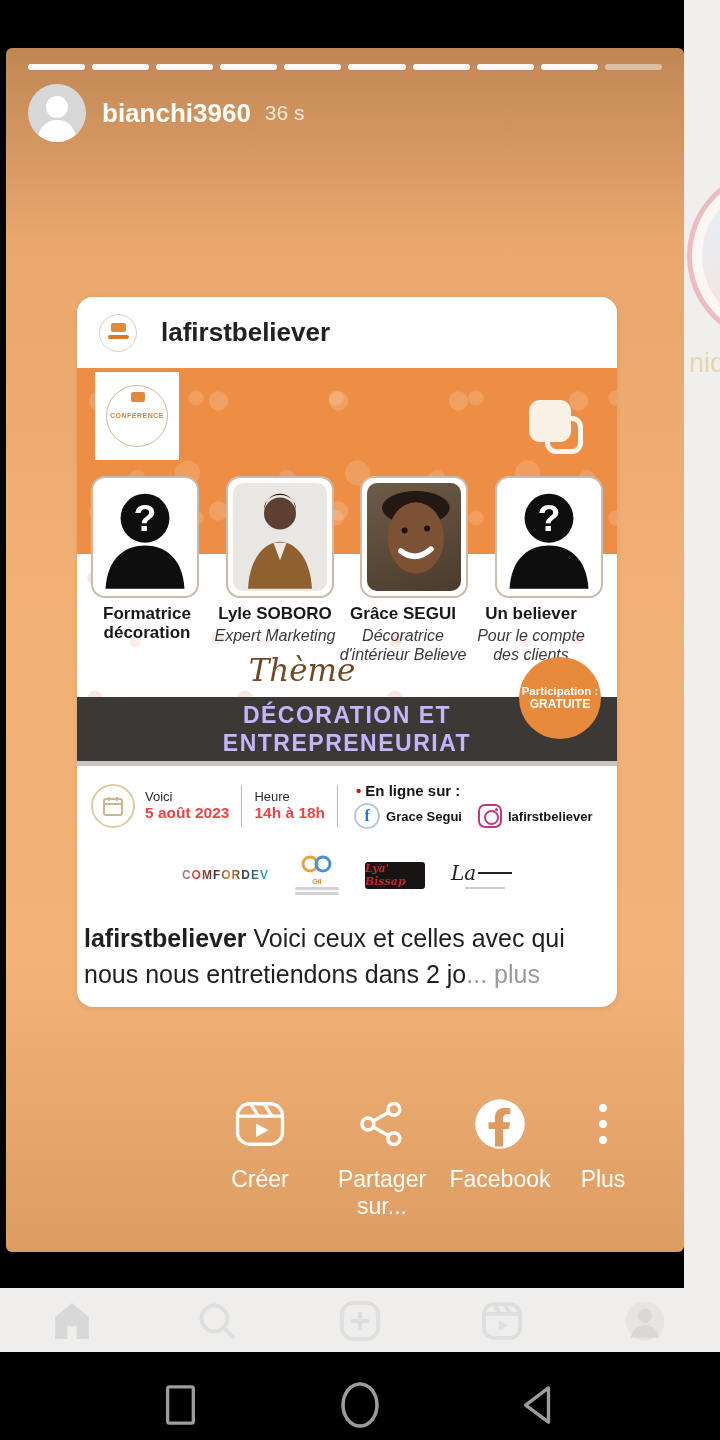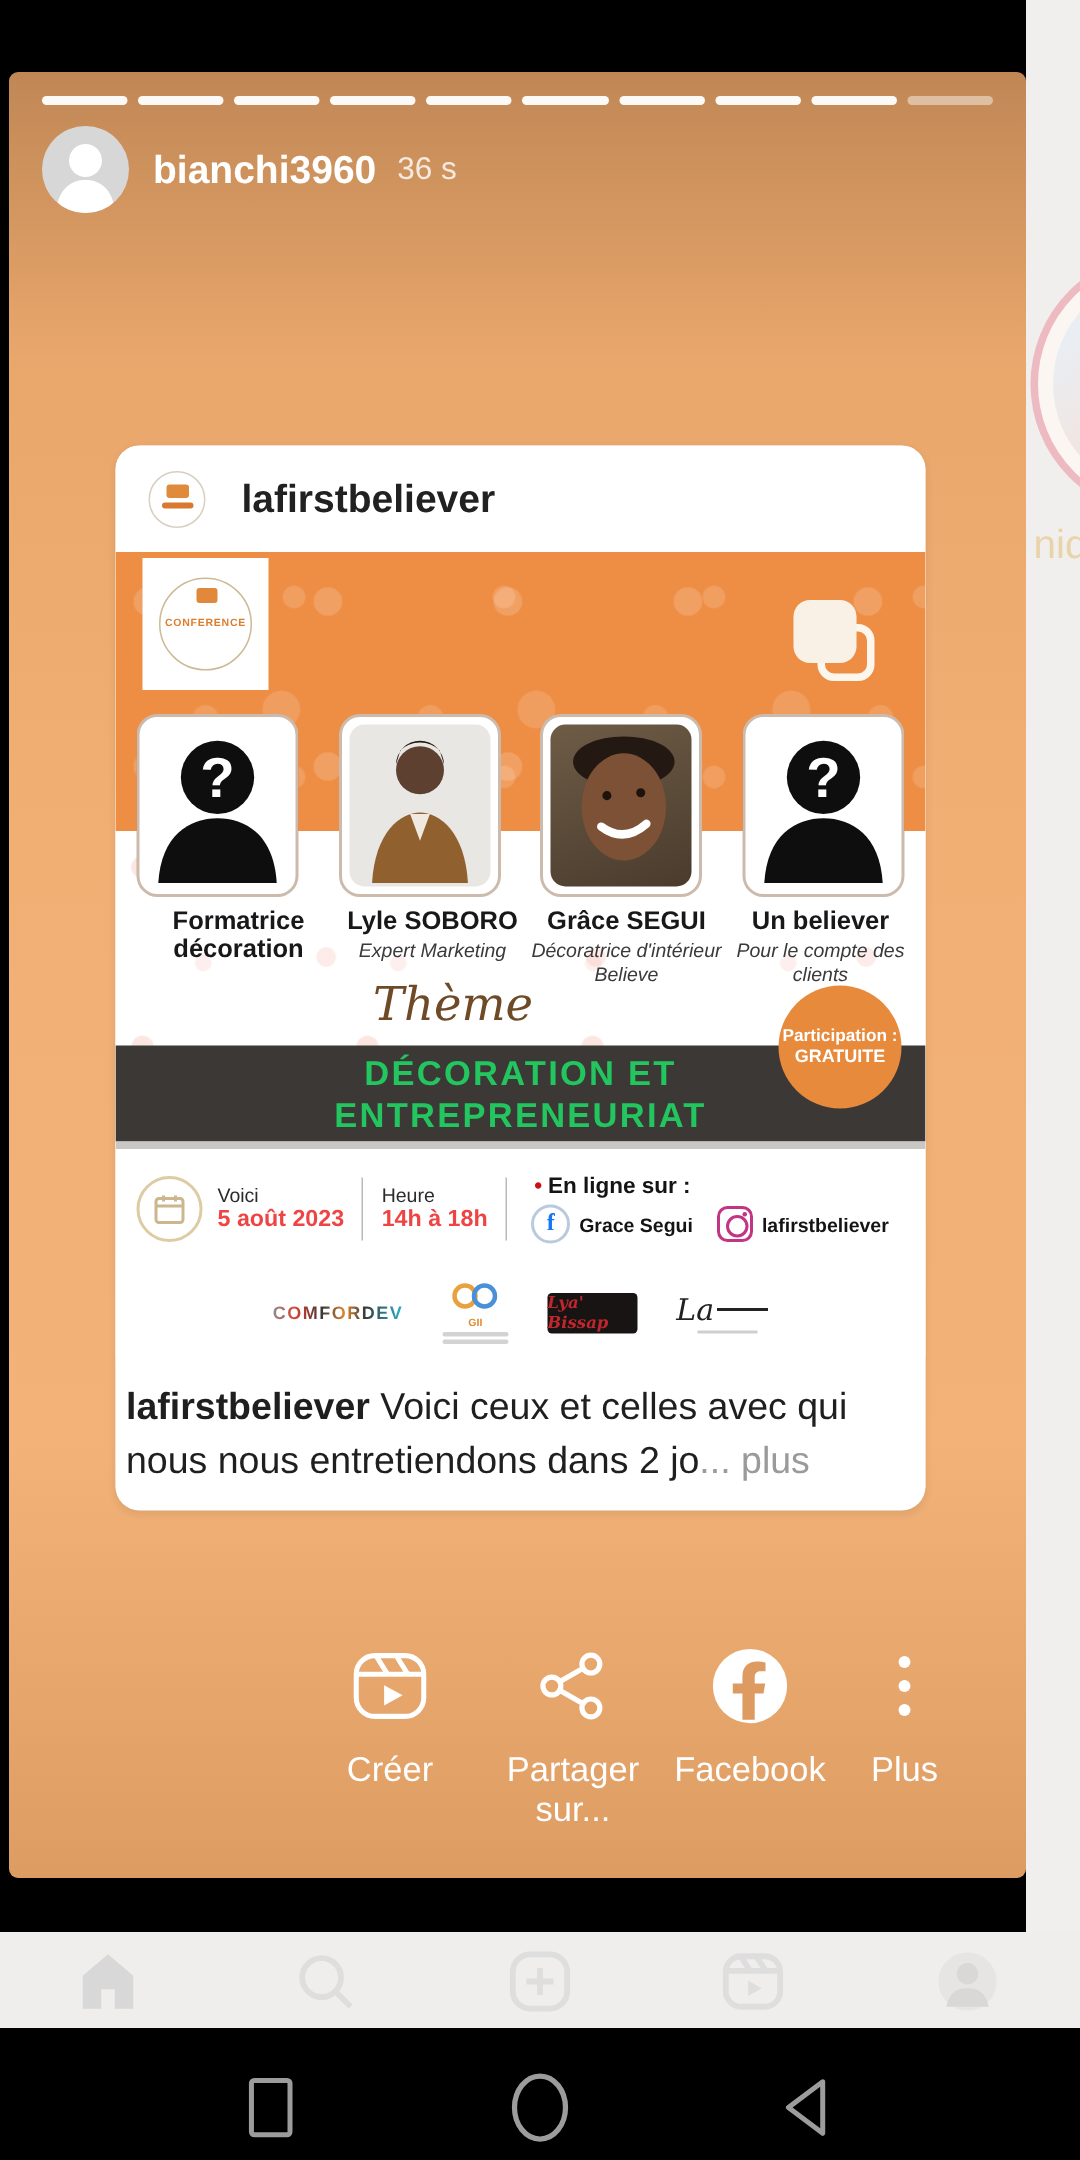--- a/index.html
+++ b/index.html
@@ -78,32 +78,32 @@
   .speakers-row { position:absolute; top:108px; left:14px; right:14px; height:124px;
                   display:flex; justify-content:space-between; }
   .speaker-frame { width:108px; height:122px; background:#fff; border-radius:14px;
                    border:2px solid rgba(110,60,20,.35); padding:5px; }
   .photo { width:100%; height:100%; border-radius:10px; overflow:hidden; position:relative; }
   .photo.ph-sil { background:#fff; }
   .photo.ph-man { background:#e9e7e3; }
   .photo.ph-woman { background:linear-gradient(160deg,#6e5c46,#4a3b2d); }
   .photo svg { position:absolute; inset:0; width:100%; height:100%; }
 
-  .names-row { position:absolute; top:236px; left:18px; right:6px; display:flex;
-               justify-content:space-between; text-align:center; }
+  .names-row { position:absolute; top:236px; left:6px; right:6px; display:flex;
+               text-align:center; }
   .name-block { width:128px; }
   .s-name { font-size:17px; font-weight:bold; color:#181818; line-height:1.12; }
-  .s-role { margin-top:3px; font-size:13px; font-style:italic; color:#3a3a3a; line-height:1.2; }
+  .s-role { margin-top:3px; font-size:16px; font-style:italic; color:#3a3a3a; line-height:1.2; }
 
   .theme-script { position:absolute; top:284px; left:0; right:90px; text-align:center;
                   font-family:"DejaVu Serif", serif; font-style:italic; font-size:31px;
                   color:#6e4a26; }
   .dark-banner { position:absolute; top:329px; left:0; right:0; height:64px; background:#3b3836;
                  display:flex; flex-direction:column; align-items:center; justify-content:center; }
-  .dark-banner div { color:#22c55e; font-weight:bold; font-size:23px; letter-spacing:1.5px; line-height:28px; }
+  .dark-banner div { color:#c4b5fd; font-weight:bold; font-size:23px; letter-spacing:1.5px; line-height:28px; }
   .participation-badge { position:absolute; top:289px; right:16px; width:82px; height:82px;
                          border-radius:50%; background:#e78a3c; color:#fff; z-index:3;
                          display:flex; flex-direction:column; align-items:center; justify-content:center; }
   .participation-badge .p1 { font-size:11.5px; font-weight:bold; }
   .participation-badge .p2 { font-size:12px; font-weight:bold; }
   .gray-line { position:absolute; top:393px; left:0; right:0; height:5px; background:#c9c6c3; }
 
   .info-row { position:absolute; top:398px; left:0; right:0; height:79px; background:#fff;
               display:flex; align-items:center; padding:0 14px; }
   .cal-icon { width:44px; height:44px; border-radius:50%; border:2px solid #ddcba4;

